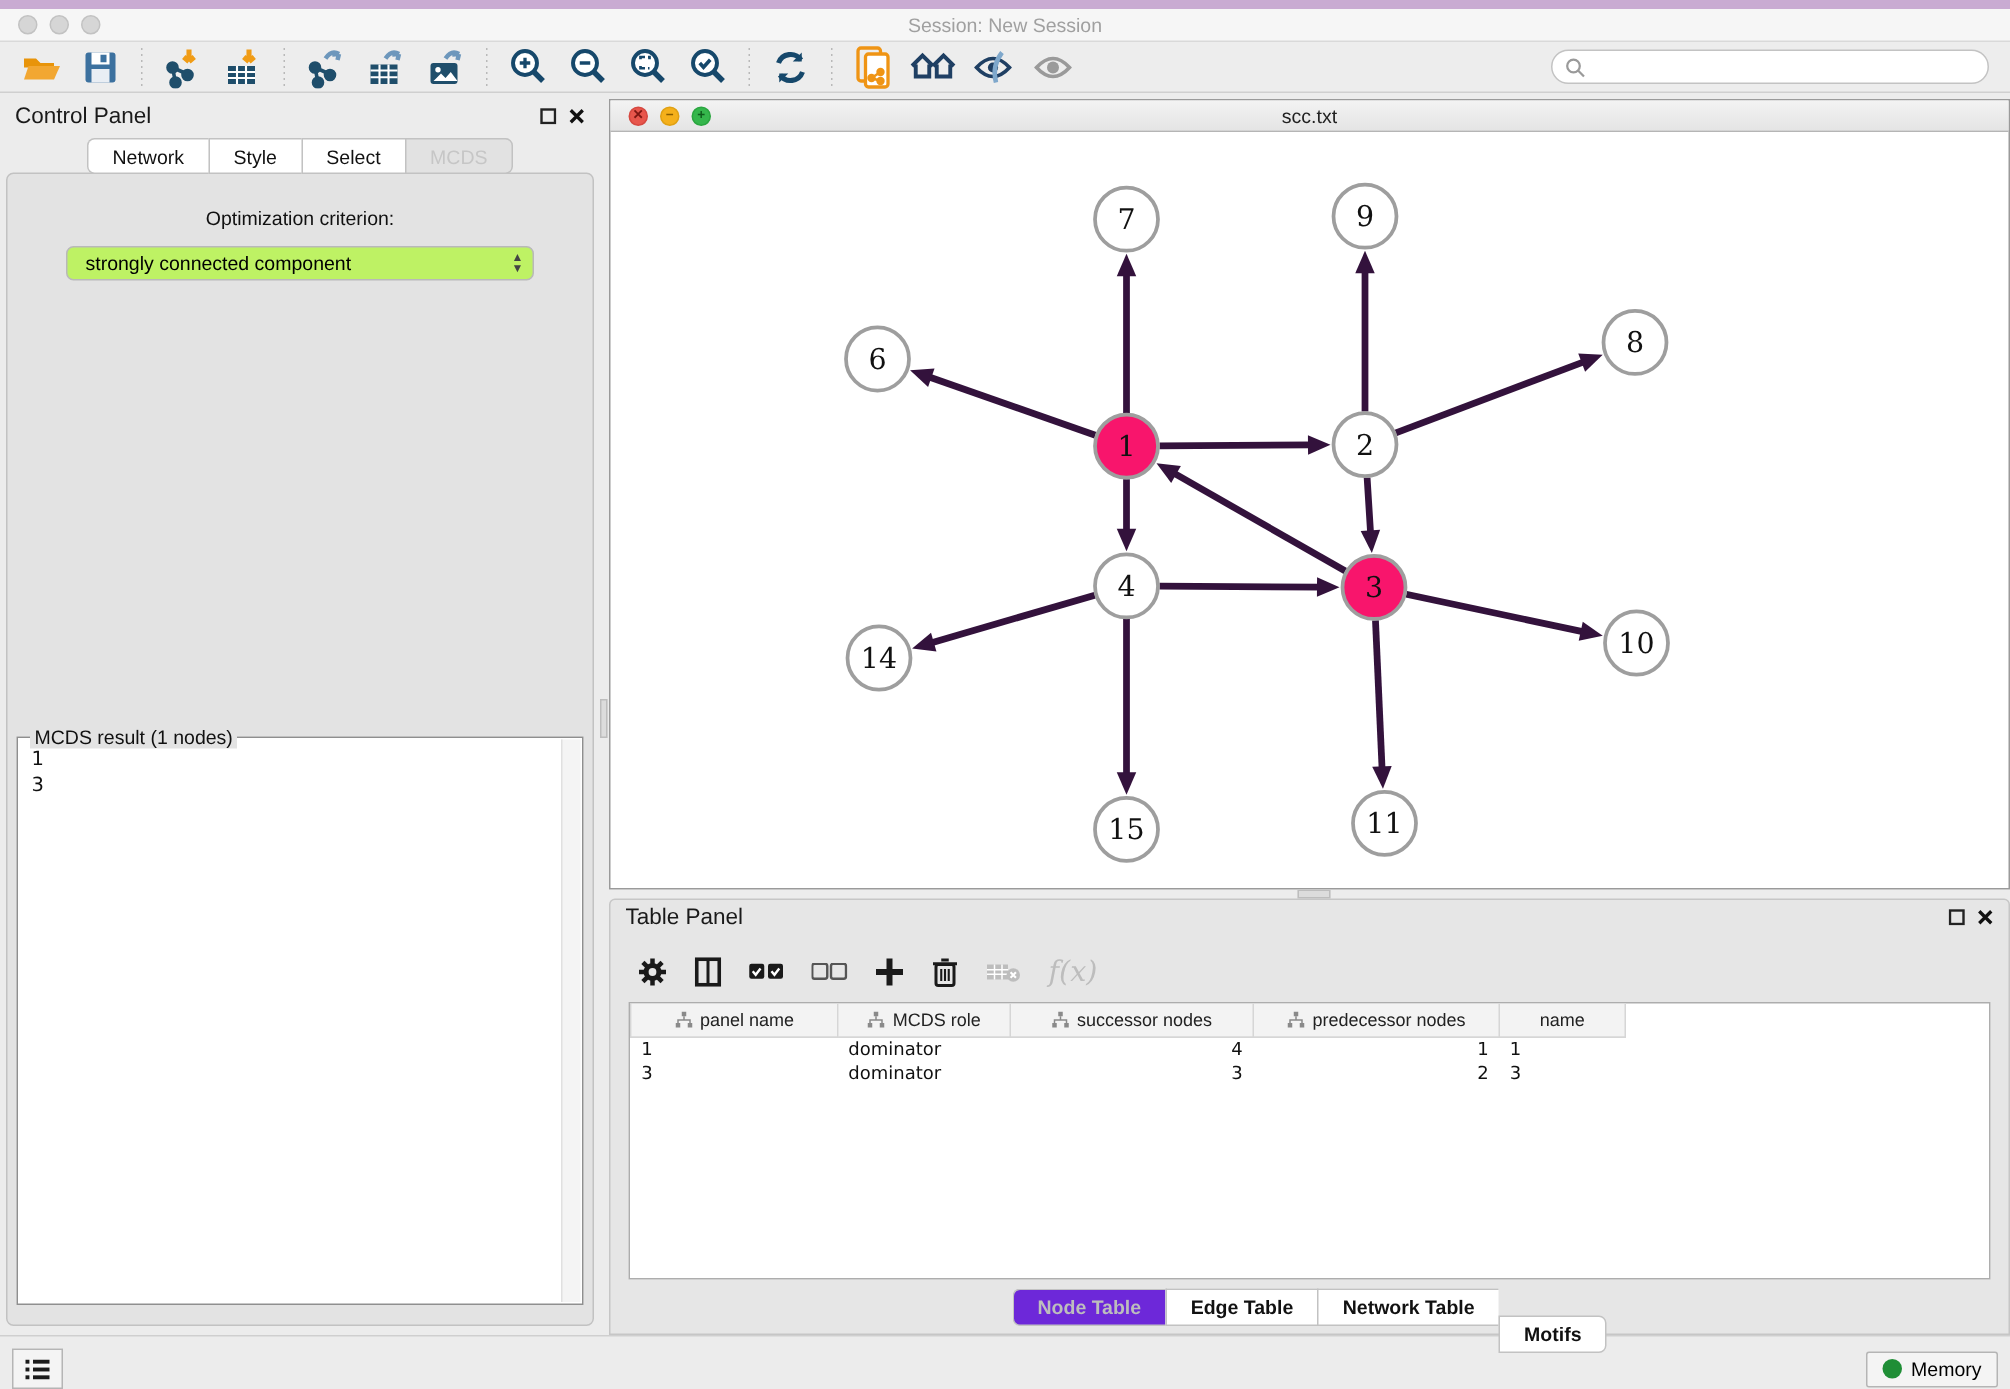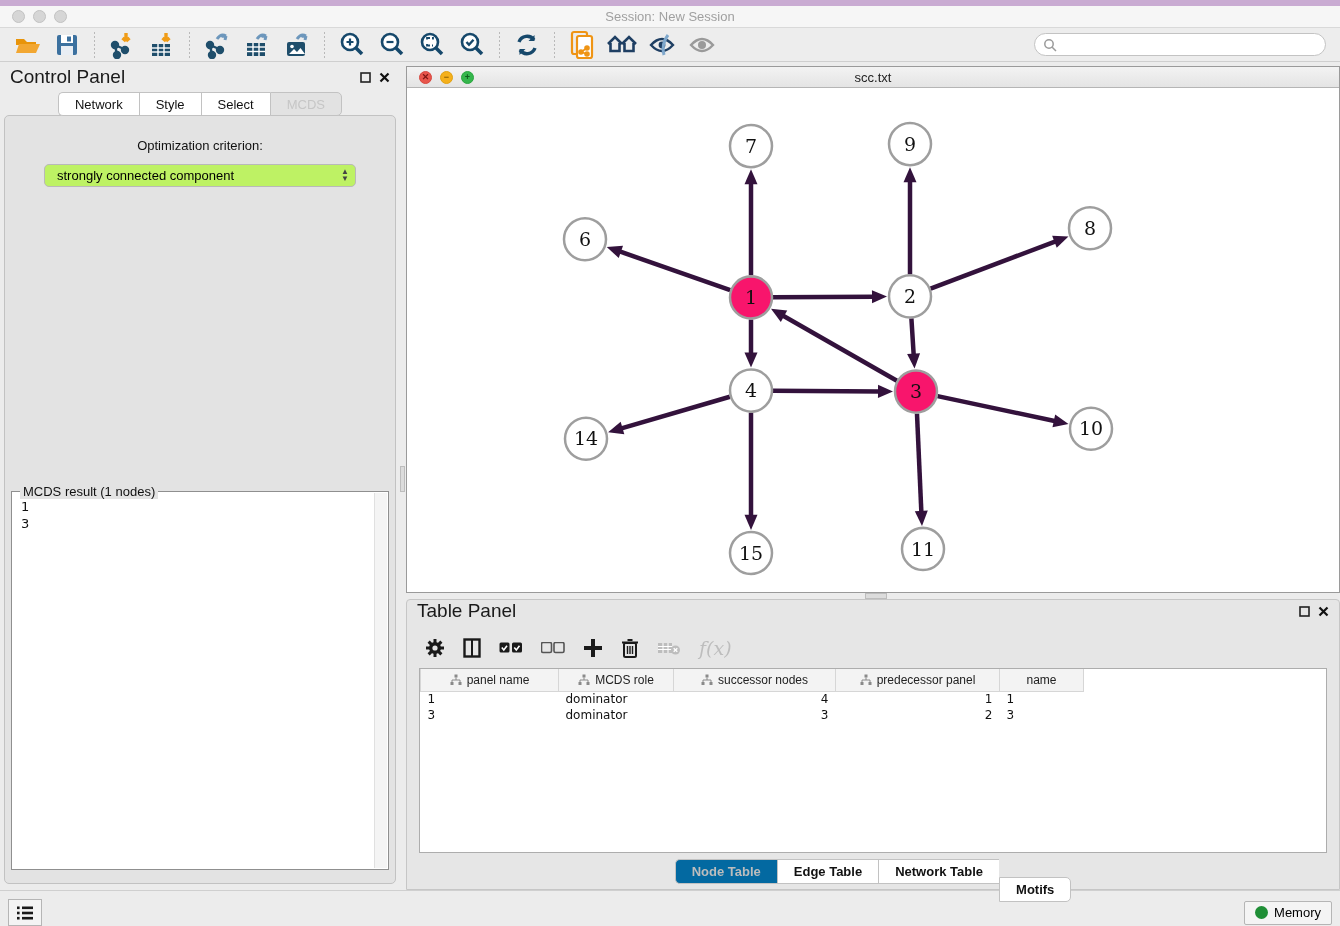--- a/index.html
+++ b/index.html
@@ -31,21 +31,21 @@
   
   .main { display:flex; height:828px; background:#ececec; }
   .control-panel { width:400px; display:flex; flex-direction:column; padding-top:4px; }
   .v-divider { width:5px; position:relative; }
   .v-grabber { position:absolute; left:0; top:404px; width:5px; height:26px;
     background:#dcdcdc; border:1px solid #bdbdbd; }
   .right-col { flex:1; display:flex; flex-direction:column; padding-top:4px; }
 
   
   .panel-head { height:22px; display:flex; align-items:center; padding:0 10px; }
-  .panel-head .ph-title { font-size:19px; color:#1a1a1a; }
+  .panel-head .ph-title { font-size:15px; color:#1a1a1a; }
   .ph-icons { margin-left:auto; display:flex; gap:8px; align-items:center; }
 
   
   .cp-tabs { display:flex; justify-content:center; height:24px; margin-top:4px; position:relative; z-index:2; }
   .cp-tab { font-size:13px; padding:3px 16px; background:#fff; border:1px solid #c2c2c2;
     border-right:none; color:#111; display:flex; align-items:center; }
   .cp-tab:first-child { border-radius:5px 0 0 5px; }
   .cp-tab.sel { background:#e2e2e2; color:#c6c6c6; border-right:1px solid #c2c2c2;
     border-radius:0 5px 5px 0; }
   .cp-body { flex:1; margin:-1px 4px 6px 4px; background:#e3e3e3;
@@ -97,21 +97,21 @@
     font-weight:normal; color:#222; height:22px; padding:0 4px; }
   table.datatable th .th-inner { display:flex; align-items:center; justify-content:center; gap:5px; }
   table.datatable td { height:16px; padding:0 7px; color:#111;
     font-family:"DejaVu Sans", sans-serif; font-size:12px; }
   td.num { text-align:right; }
   .tp-tabs-row { height:36px; display:flex; justify-content:center; align-items:center; }
   .tp-tab { font-size:13px; font-weight:bold; padding:4px 16px; background:#fff;
     border:1px solid #c2c2c2; border-right:none; color:#111; }
   .tp-tab:first-child { border-radius:5px 0 0 5px; }
   .tp-tab:last-child { border-right:1px solid #c2c2c2; border-radius:0 5px 5px 0;margin-top:36px; }
-  .tp-tab.sel { background:#0369a1; color:#bdbdbd; }
+  .tp-tab.sel { background:#6d28d9; color:#bdbdbd; }
 
   
   .statusbar { height:44px; background:#ececec; border-top:1px solid #cfcfcf;
     display:flex; align-items:center; padding:0 8px; }
   .sb-left-btn { width:34px; height:27px; background:#f4f4f4; border:1px solid #b5b5b5;
     display:flex; align-items:center; justify-content:center; }
   .memory-btn { margin-left:auto; height:24px; background:#f4f4f4; border:1px solid #b5b5b5;
     border-radius:2px; display:flex; align-items:center; gap:6px; padding:0 10px; font-size:13px; }
   .mem-dot { width:13px; height:13px; border-radius:50%; background:#1f8e36; }
   .fx-label { font-family:"DejaVu Serif", serif; font-style:italic; font-size:19px; color:#bdbdbd; }
@@ -531,21 +531,21 @@
                 </span>
               </th>
               <th>
                 <span class="th-inner">
                   <svg width="12" height="12" viewBox="0 0 12 12">
                     <rect x="4.5" y="0.5" width="3" height="3" fill="#8a8a8a"></rect>
                     <path d="M6 3.5 v2.5 M2 8 v-2 h8 v2" stroke="#8a8a8a" stroke-width="1" fill="none"></path>
                     <rect x="0.5" y="8" width="3" height="3" fill="#8a8a8a"></rect>
                     <rect x="8.5" y="8" width="3" height="3" fill="#8a8a8a"></rect>
                   </svg>
-                  <span>predecessor panel</span>
+                  <span>predecessor nodes</span>
                 </span>
               </th>
               <th>
                 <span class="th-inner">
                     <span>name</span>
                   </span>
               </th>
             </tr>
           </thead>
           <tbody>

